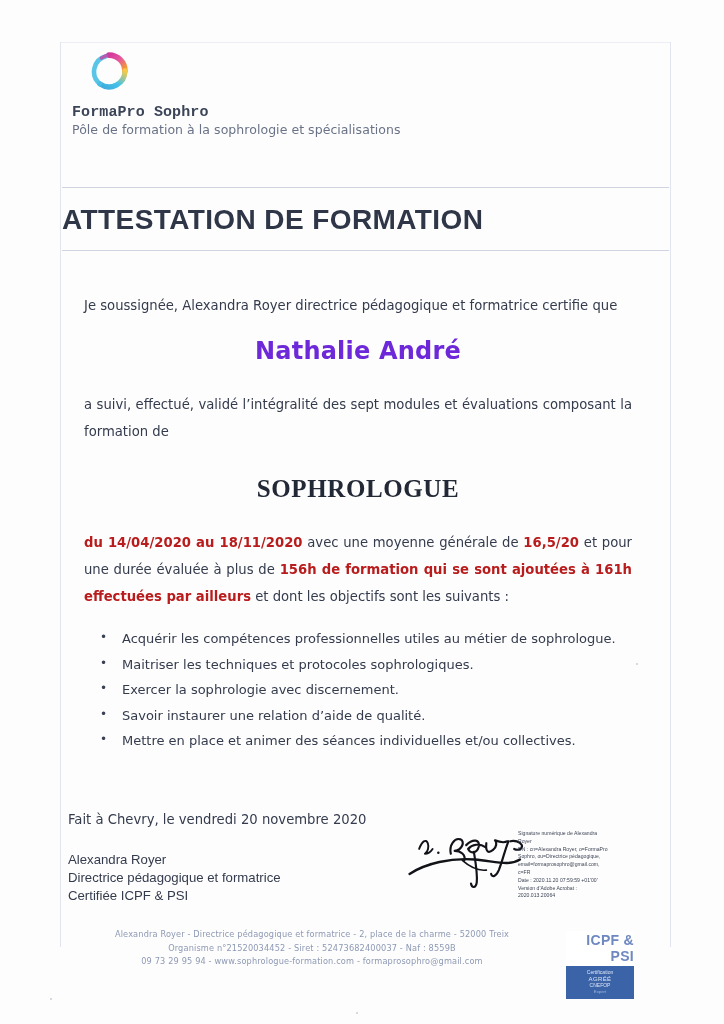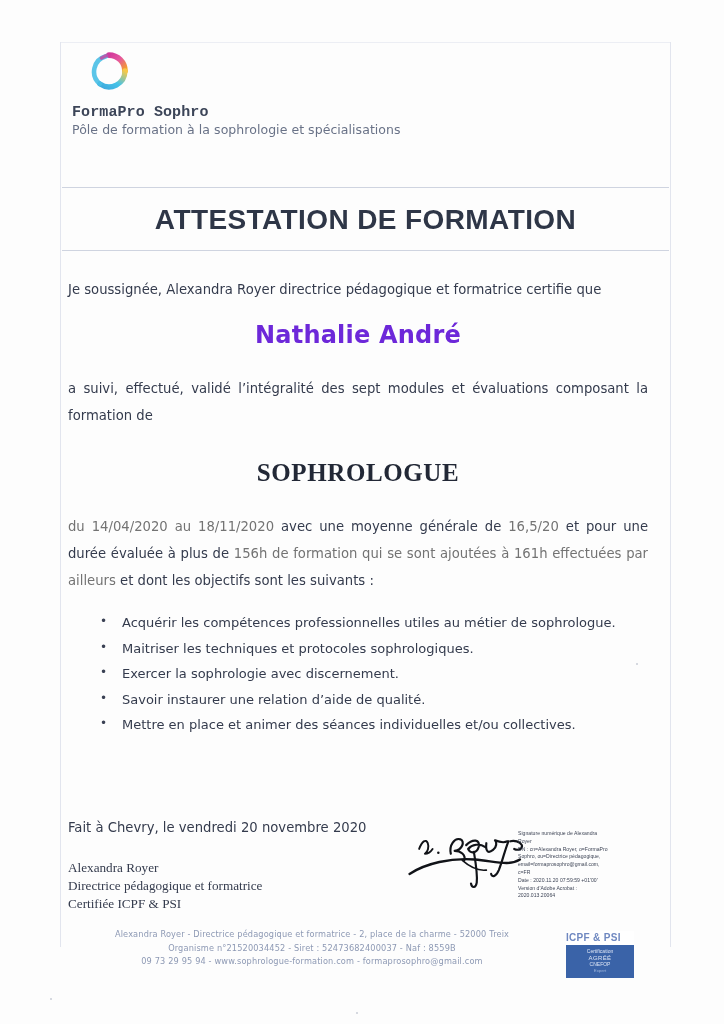--- a/index.html
+++ b/index.html
@@ -78,21 +78,20 @@
     margin: 0;
     letter-spacing: .05px;
   }
 
   
   .title-block {
     position: absolute;
     left: 62px;
     top: 187px;
     width: 607px;
-    text-align: center;
   }
   .rule {
     height: 1px;
     background: #cfd4e0;
     width: 100%;
   }
   .doc-title {
     font-family: "Liberation Sans", sans-serif;
     font-size: 28px;
     font-weight: bold;
@@ -107,21 +106,21 @@
     position: absolute;
     left: 68px;
     top: 276px;
     width: 580px;
   }
   .para {
     font-family: "DejaVu Sans", sans-serif;
     font-size: 13.2px;
     line-height: 27px;
     color: #343b4d;
-    margin: 0;
+    margin: 16px;
     text-align: justify;
   }
   .para-lead { text-align: left; margin-bottom: 18px; }
 
   .recipient-name {
     font-family: "DejaVu Sans", sans-serif;
     font-size: 24px;
     font-weight: bold;
     color: #6d28d9;
     text-align: center;
@@ -130,21 +129,21 @@
   }
   .qualification {
     font-family: "Liberation Serif", serif;
     font-size: 25px;
     font-weight: bold;
     color: #222836;
     text-align: center;
     letter-spacing: .6px;
     margin: 30px 0 26px 0;
   }
-  .para b, .para strong { font-weight: normal; color: #737373; }
+  .para b, .para strong { font-weight: bold; color: #b91c1c; }
 
   .objectives {
     list-style: none;
     margin: 16px 0 18px 0;
     padding: 0 0 0 26px;
   }
   .objectives li {
     font-family: "DejaVu Sans", sans-serif;
     font-size: 13px;
     line-height: 25.5px;
@@ -167,24 +166,24 @@
   .signature-zone {
     position: absolute;
     left: 68px;
     top: 812px;
     width: 600px;
   }
   .place-date {
     font-family: "DejaVu Sans", sans-serif;
     font-size: 13.2px;
     color: #343b4d;
-    margin: 8px 0 24px 0;
+    margin: 0 0 24px 0;
   }
   .signer-lines {
-    font-family: Liberation Serif, serif;
+    font-family: Liberation Sans, sans-serif;
     font-size: 13.2px;
     line-height: 18px;
     color: #343b4d;
   }
   .signer-lines div { white-space: nowrap; }
 
   .handwritten-signature {
     position: absolute;
     left: 330px;
     top: 12px;
@@ -222,23 +221,23 @@
   }
 
   .icpf-badge {
     position: absolute;
     left: 566px;
     top: 931px;
     width: 68px;
   }
   .icpf-badge-top {
     background: #ffffff;
-    text-align: left;
-    font-family: "Liberation Sans", sans-serif;
-    font-size: 10px;
+    text-align: right;
+    font-family: "Liberation Sans", sans-serif;
+    font-size: 14px;
     font-weight: bold;
     letter-spacing: .3px;
     color: #6f88c0;
     padding: 1px 0 2px 0;
   }
   .icpf-badge-body {
     background: #3a63a8;
     color: #dce5f5;
     text-align: center;
     font-family: "Liberation Sans", sans-serif;

